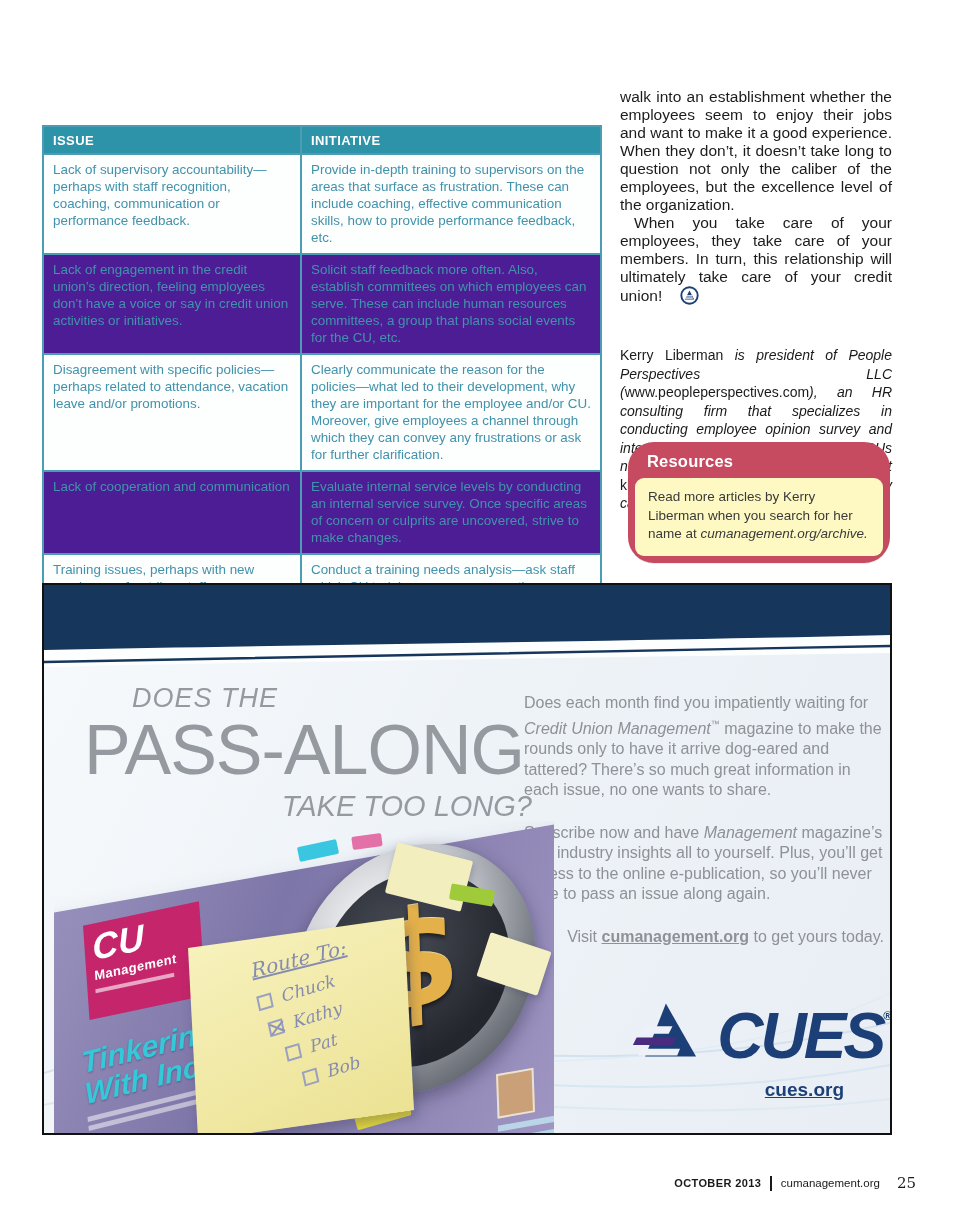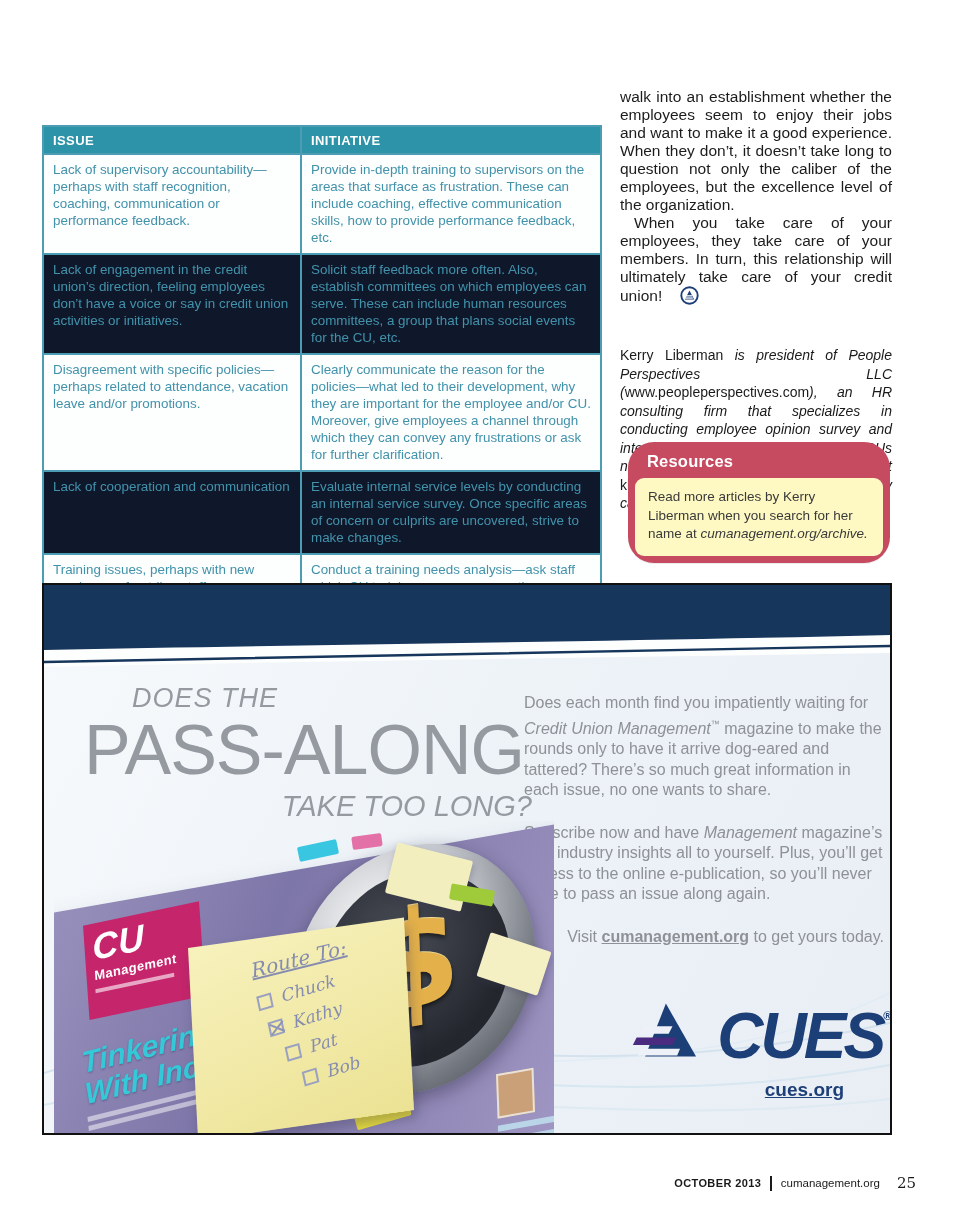--- a/index.html
+++ b/index.html
@@ -7,21 +7,21 @@
   .page { position:relative; width:960px; height:1228px; background:#ffffff; overflow:hidden;
           font-family:"Liberation Sans", sans-serif; }
 
   
   .issue-table { position:absolute; left:42px; top:85px; width:558px; border-collapse:collapse; table-layout:fixed;margin-top:40px; }
   .issue-table th, .issue-table td { border:2px solid #4C9DB3; vertical-align:top; text-align:left; }
   .issue-table th { background:#2D93A8; color:#ffffff; font-size:13px; font-weight:bold;
                     letter-spacing:.4px; padding:6px 9px 5px; }
   .issue-table td { color:#4292AB; font-size:13.4px; line-height:17px; padding:6px 9px 7px; background:#fdfefe; }
   .issue-table col.c1 { width:258px; } .issue-table col.c2 { width:300px; }
-  .issue-table tr.alt td { background:#0f172a; }
+  .issue-table tr.alt td { background:#4c1d95; }
 
   
   .article-col { position:absolute; left:620px; top:88px; width:272px; }
   .serif-p { font-family:Liberation Sans, sans-serif; font-size:15.5px; line-height:18px;
              color:#1c1c1c; text-align:justify; }
   .serif-p.cont { text-indent:14px; }
   .eoa-icon { display:inline-block; vertical-align:-4px; margin-left:4px; }
 
   .bio { margin-top:37px; font-size:14px; line-height:18.5px; color:#1a1a1a; text-align:justify; }
   .bio .it { font-style:italic; }

